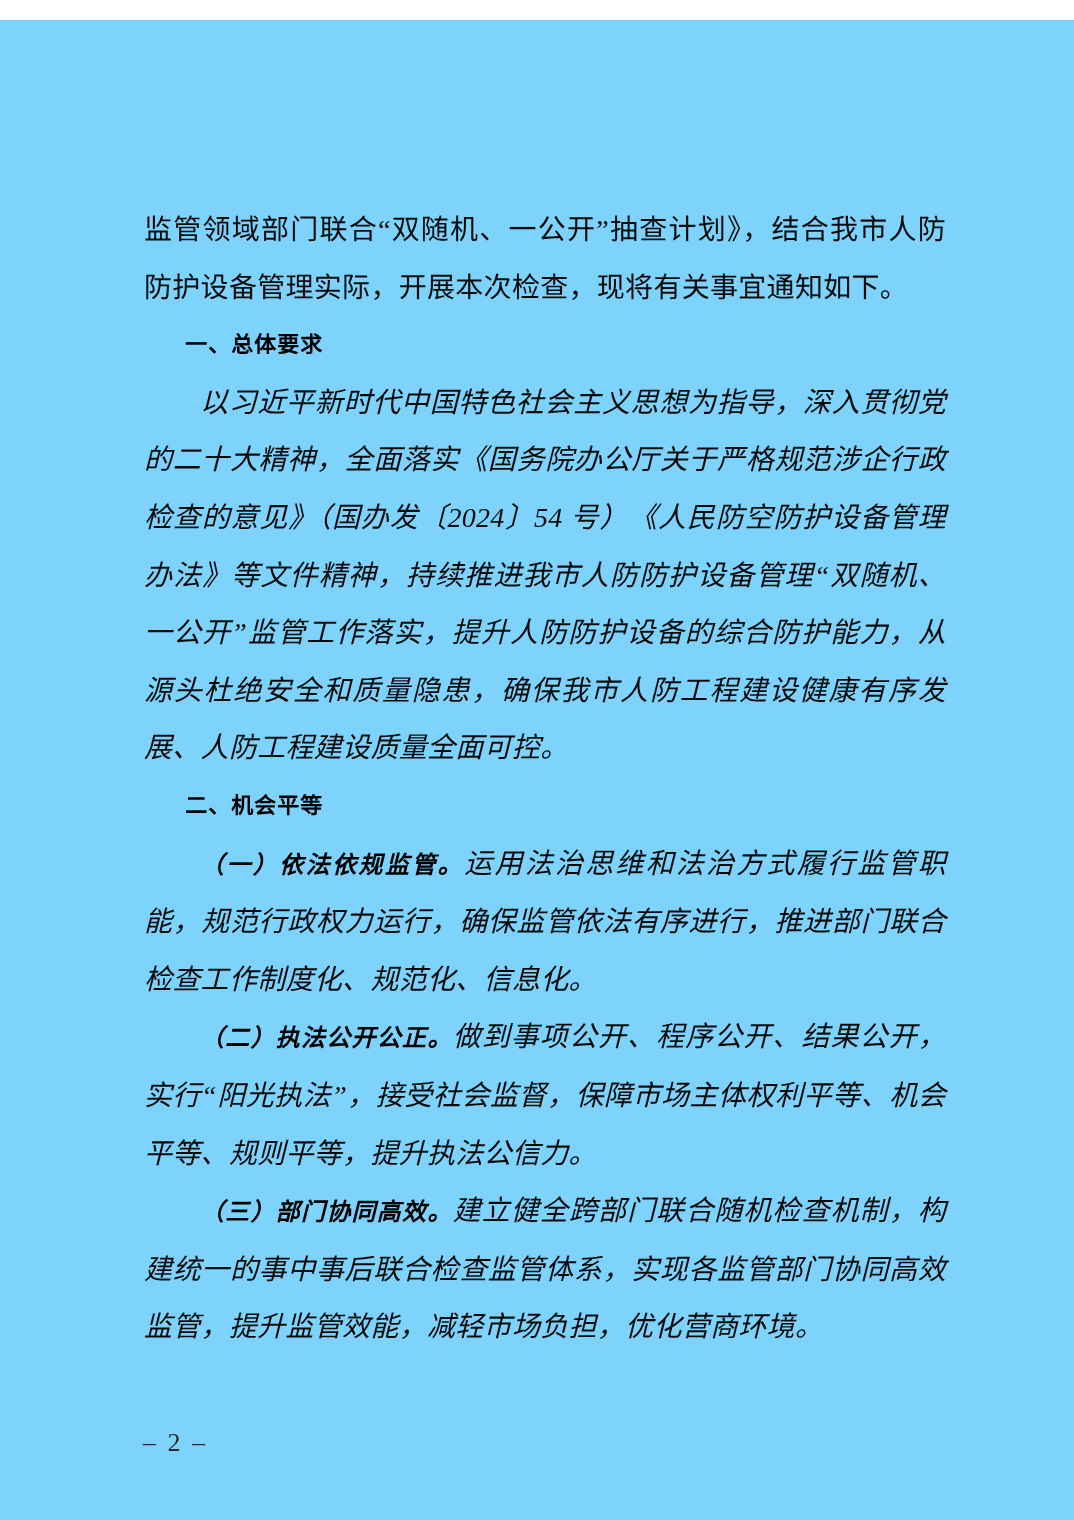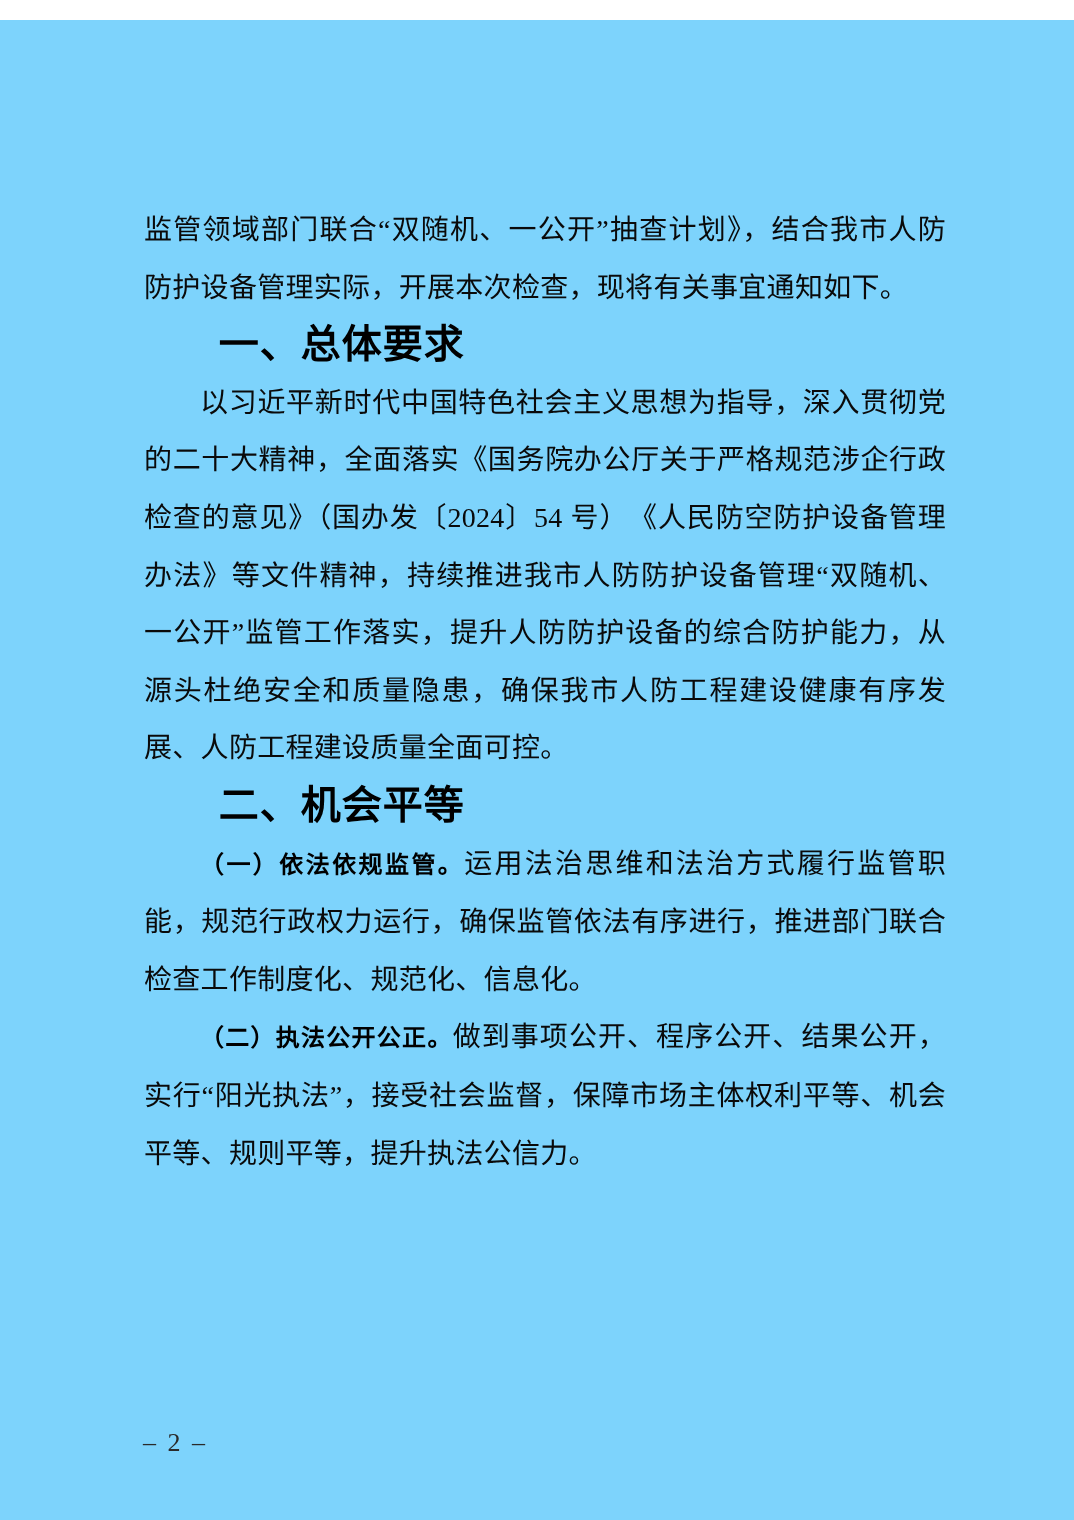--- a/index.html
+++ b/index.html
@@ -27,26 +27,27 @@
     font-family: "Liberation Serif", serif;
     font-size: 28px;
     line-height: 57.6px;
     text-align: justify;
     text-justify: inter-character;
     letter-spacing: 0.3px;
     color: #0a0a0a;
   }
   .indent {
     text-indent: 2em;
+    font-style: italic;
   }
   .heading {
     margin: 0;
     font-family: "Liberation Sans", sans-serif;
     font-weight: 700;
-    font-size: 40px;
+    font-size: 22px;
     line-height: 57.6px;
     text-indent: 1.87em;
     letter-spacing: 1px;
     color: #000000;
   }
   .lead {
     font-family: "Liberation Sans", sans-serif;
     font-weight: 700;
     font-size: 24px;
     letter-spacing: 0.5px;
@@ -73,17 +74,18 @@
     <h2 class="heading">一、总体要求</h2>
 
     <p class="body-text indent">以习近平新时代中国特色社会主义思想为指导，深入贯彻党的二十大精神，全面落实《国务院办公厅关于严格规范涉企行政检查的意见》（国办发〔2024〕54 号）　《人民防空防护设备管理办法》等文件精神，持续推进我市人防防护设备管理“双随机、一公开”监管工作落实，提升人防防护设备的综合防护能力，从源头杜绝安全和质量隐患，确保我市人防工程建设健康有序发展、人防工程建设质量全面可控。</p>
 
     <h2 class="heading">二、机会平等</h2>
 
     <p class="body-text indent"><span class="lead">（一）依法依规监管。</span><span>运用法治思维和法治方式履行监管职能，规范行政权力运行，确保监管依法有序进行，推进部门联合检查工作制度化、规范化、信息化。</span></p>
 
     <p class="body-text indent"><span class="lead">（二）执法公开公正。</span><span>做到事项公开、程序公开、结果公开，实行“阳光执法”，接受社会监督，保障市场主体权利平等、机会平等、规则平等，提升执法公信力。</span></p>
 
+    <p class="body-text indent"><span class="lead">（三）部门协同高效。</span><span>建立健全跨部门联合随机检查机制，构建统一的事中事后联合检查监管体系，实现各监管部门协同高效监管，提升监管效能，减轻市场负担，优化营商环境。</span></p>
 
   </div>
 
   <div class="page-number">– 2 –</div>
 </div>
 
 </body></html>

